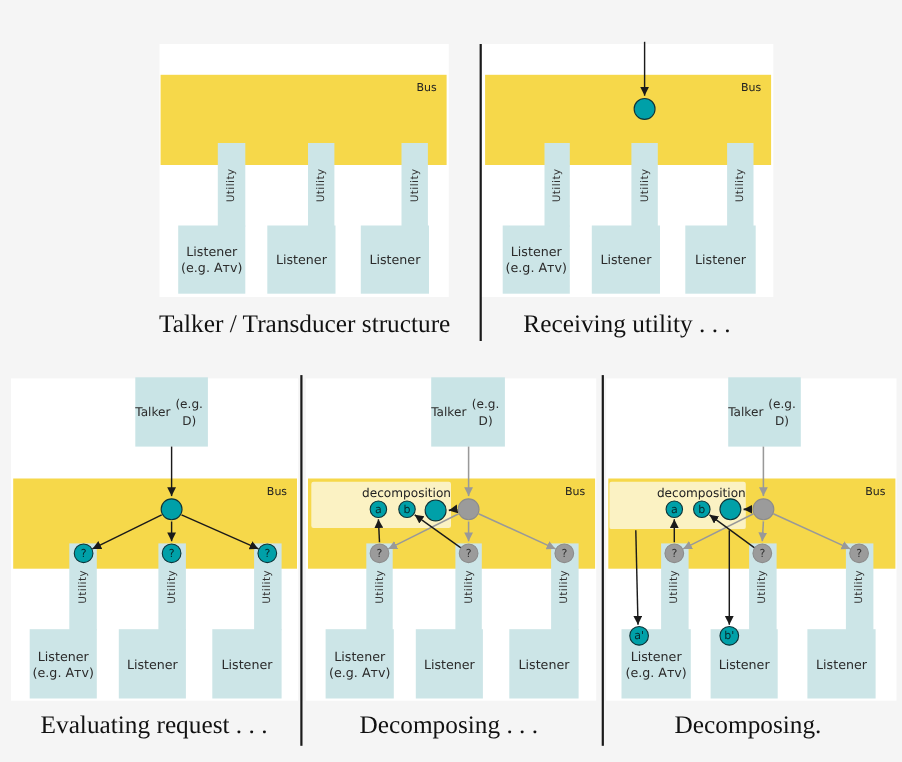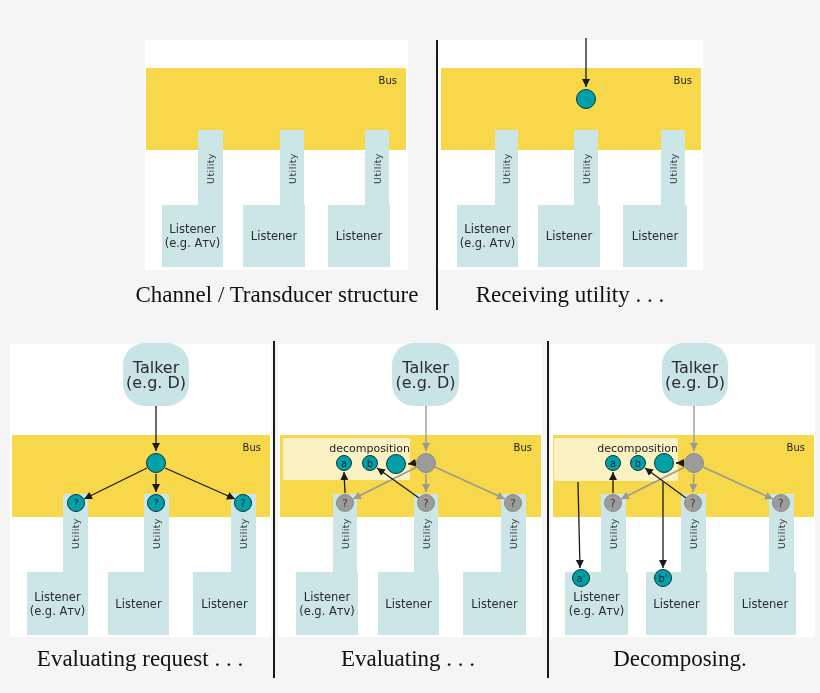--- a/index.html
+++ b/index.html
@@ -8,22 +8,22 @@
   .panel{position:absolute;background:#ffffff;z-index:0;}
   .bus{position:absolute;background:#f6d84a;z-index:1;}
   .buslabel{position:absolute;top:7px;right:9px;font-size:10px;color:#222;}
   .decomp{position:absolute;background:#fbf2c3;z-index:2;border-radius:2px;}
   .decomplabel{position:absolute;top:4px;left:0;width:100%;text-align:right;
                font-size:11px;color:#222;}
   .stem{position:absolute;background:#cce5e7;z-index:2;display:flex;align-items:center;justify-content:center;}
   .utility{transform:rotate(-90deg);white-space:nowrap;font-size:9.5px;color:#333;letter-spacing:.4px;}
   .lbody{position:absolute;background:#cce5e7;z-index:2;display:flex;flex-direction:column;
          align-items:center;justify-content:center;font-size:11.5px;color:#2b2b2b;line-height:14px;text-align:center;}
-  .talker{position:absolute;background:#c9e4e6;z-index:2;display:flex;flex-direction:column;
-          align-items:center;justify-content:center;font-size:16px;color:#2b2b2b;line-height:15px;text-align:center;border-radius:22px;}
+  .talker{position:absolute;background:#c9e4e6;z-index:2;display:flex;flex-direction:row;
+          align-items:center;justify-content:center;font-size:11px;color:#2b2b2b;line-height:15px;text-align:center;}
   .dot{position:absolute;border-radius:50%;z-index:4;display:flex;align-items:center;justify-content:center;
        box-sizing:border-box;font-size:10px;color:#06282c;}
   .teal{background:#00a0a8;border:1.8px solid #0e3438;}
   .grayc{background:#9b9b9b;border:1px solid #8c8c8c;color:#333;}
   .caption{position:absolute;font-family:"Liberation Serif","DejaVu Serif",serif;
            font-size:23px;color:#111;text-align:center;white-space:nowrap;transform:translateX(-50%);}
   .divider{position:absolute;width:2px;background:#1a1a1a;z-index:3;}
   #wires{position:absolute;left:0;top:0;z-index:3;pointer-events:none;}
 </style>
 </head>
@@ -261,19 +261,19 @@
       <span>a'</span>
     </div>
   <div class="dot teal" style="left:654px;top:569px;width:18px;height:18px">
       <span>b'</span>
     </div>
 
   <div class="divider" style="left:436px;top:40px;height:270px"></div>
   <div class="divider" style="left:273px;top:341px;height:337px"></div>
   <div class="divider" style="left:547px;top:341px;height:337px"></div>
 
-  <div class="caption" style="left:277px;top:282px">Channel / Transducer structure</div>
+  <div class="caption" style="left:277px;top:282px">Talker / Transducer structure</div>
   <div class="caption" style="left:570px;top:282px">Receiving utility . . .</div>
   <div class="caption" style="left:140px;top:646px">Evaluating request . . .</div>
-  <div class="caption" style="left:408px;top:646px">Evaluating . . .</div>
+  <div class="caption" style="left:408px;top:646px">Decomposing . . .</div>
   <div class="caption" style="left:680px;top:646px">Decomposing.</div>
 
 </div>
 
 </body></html>

